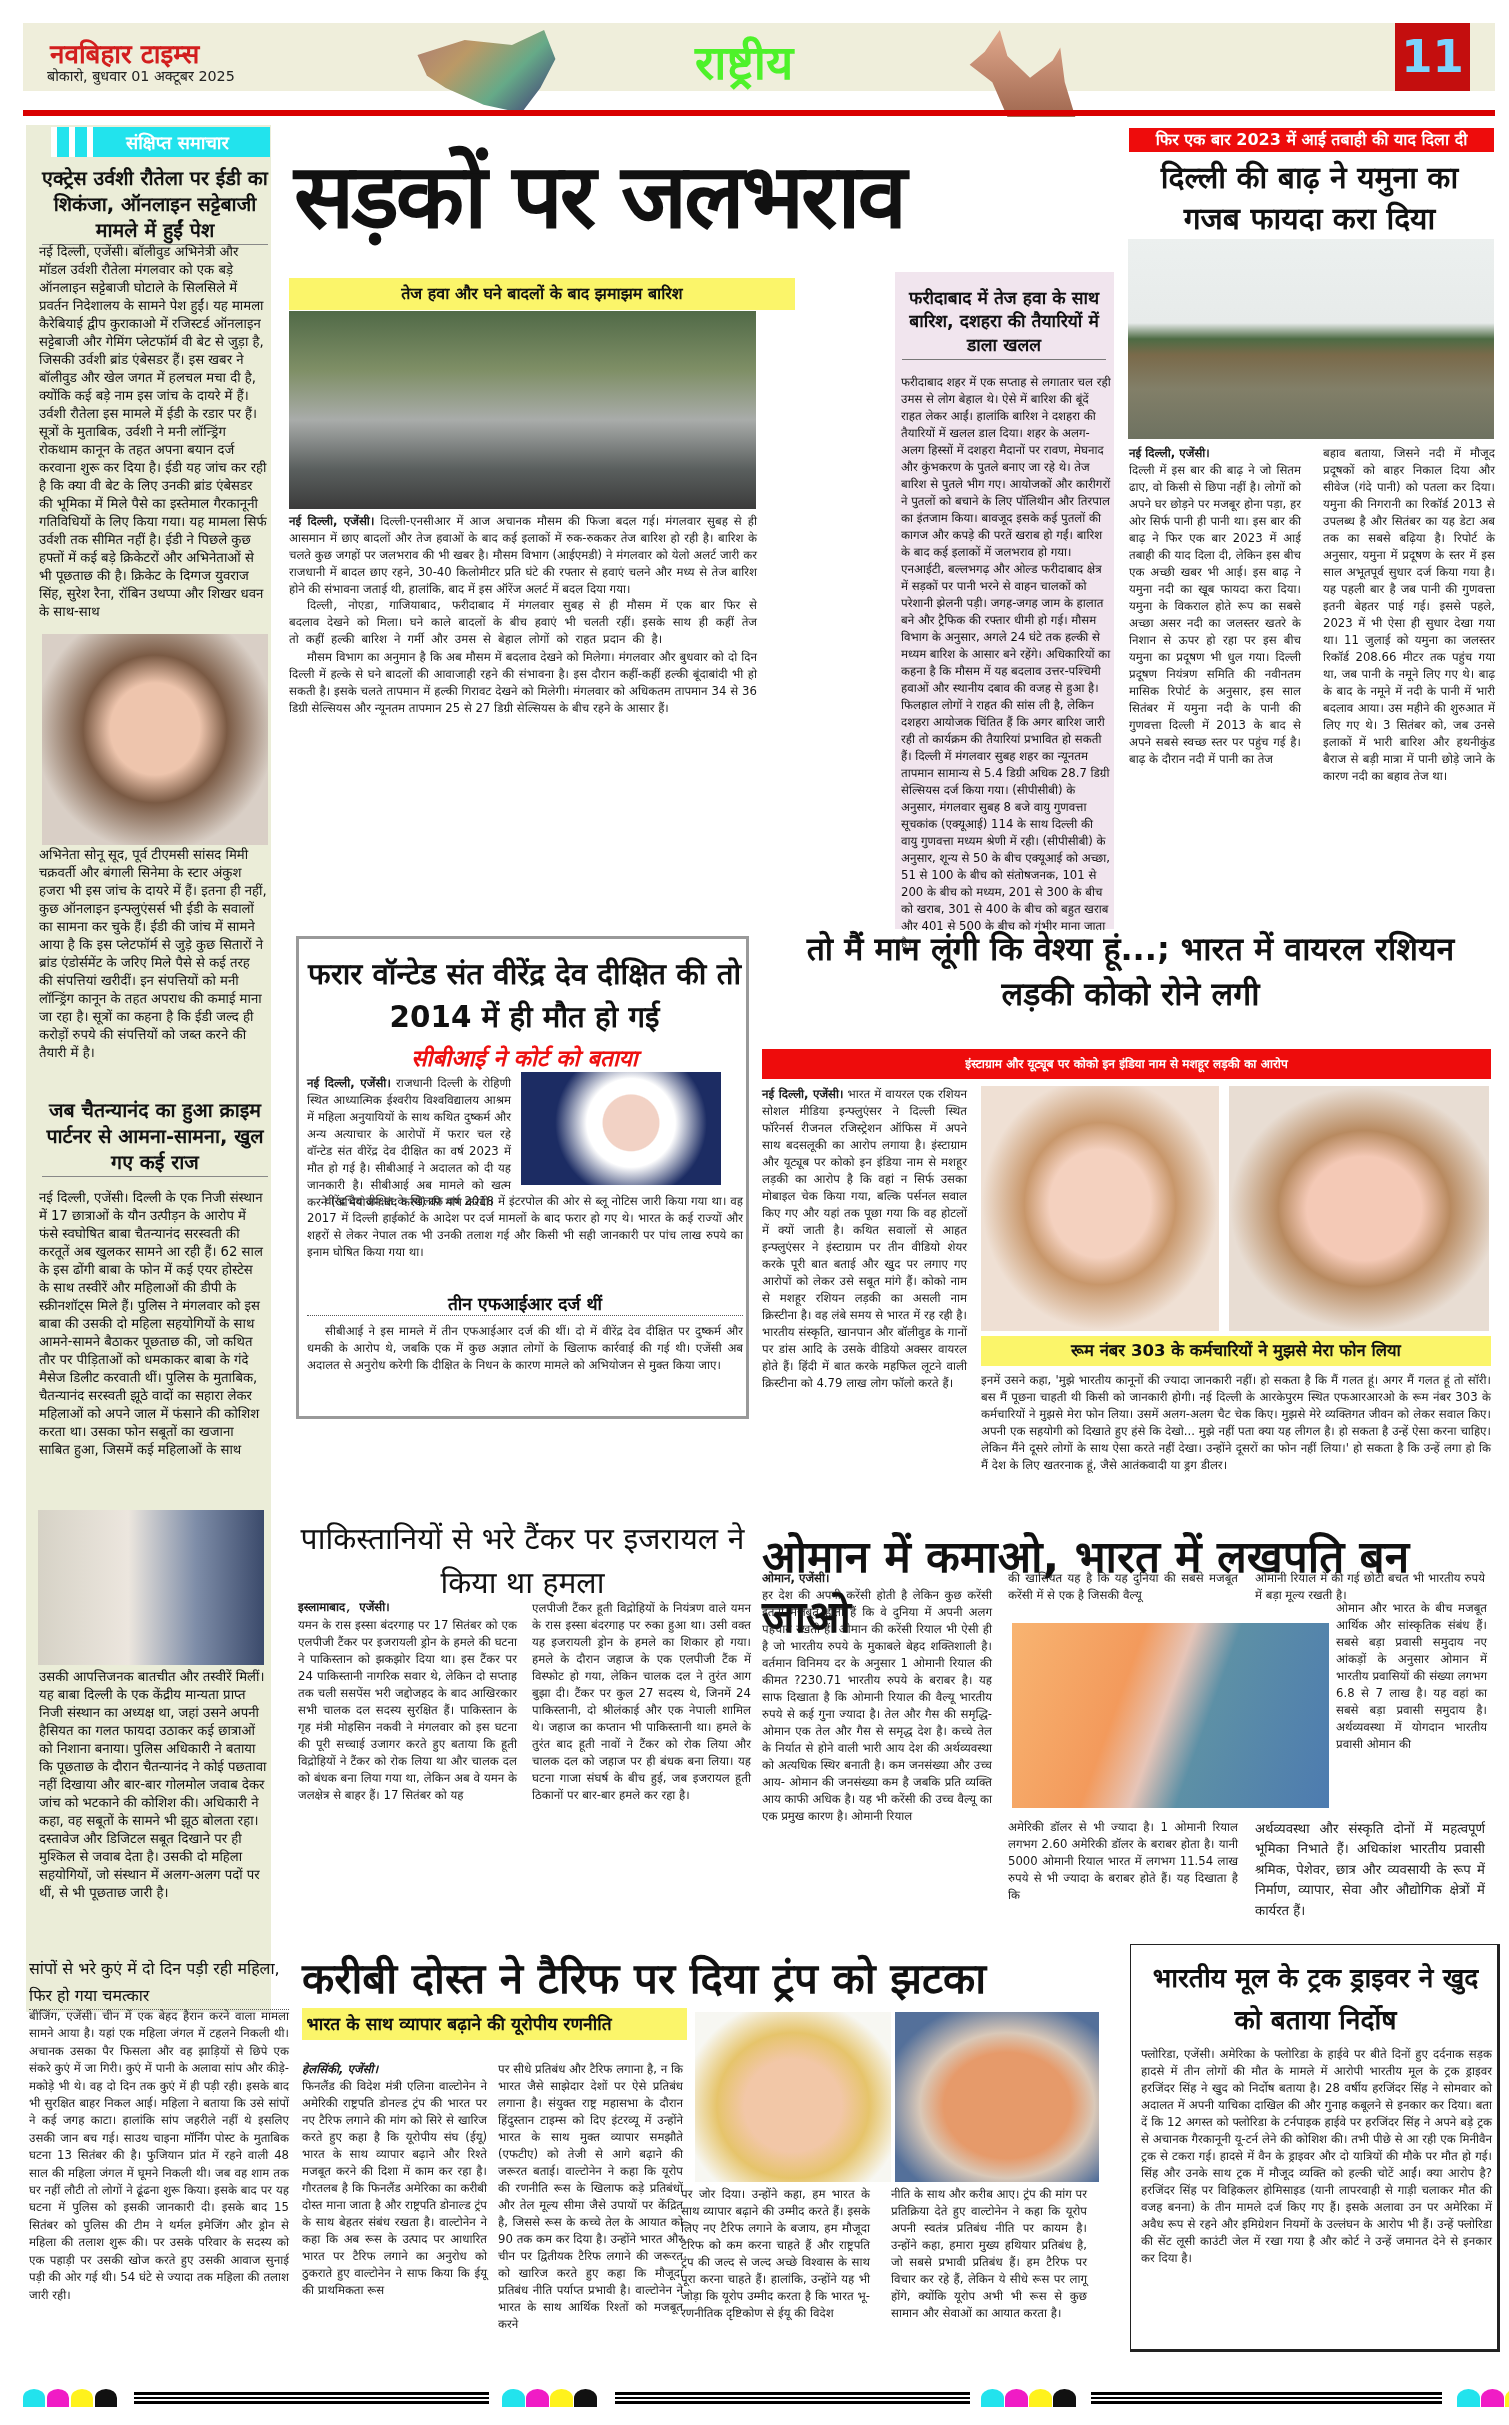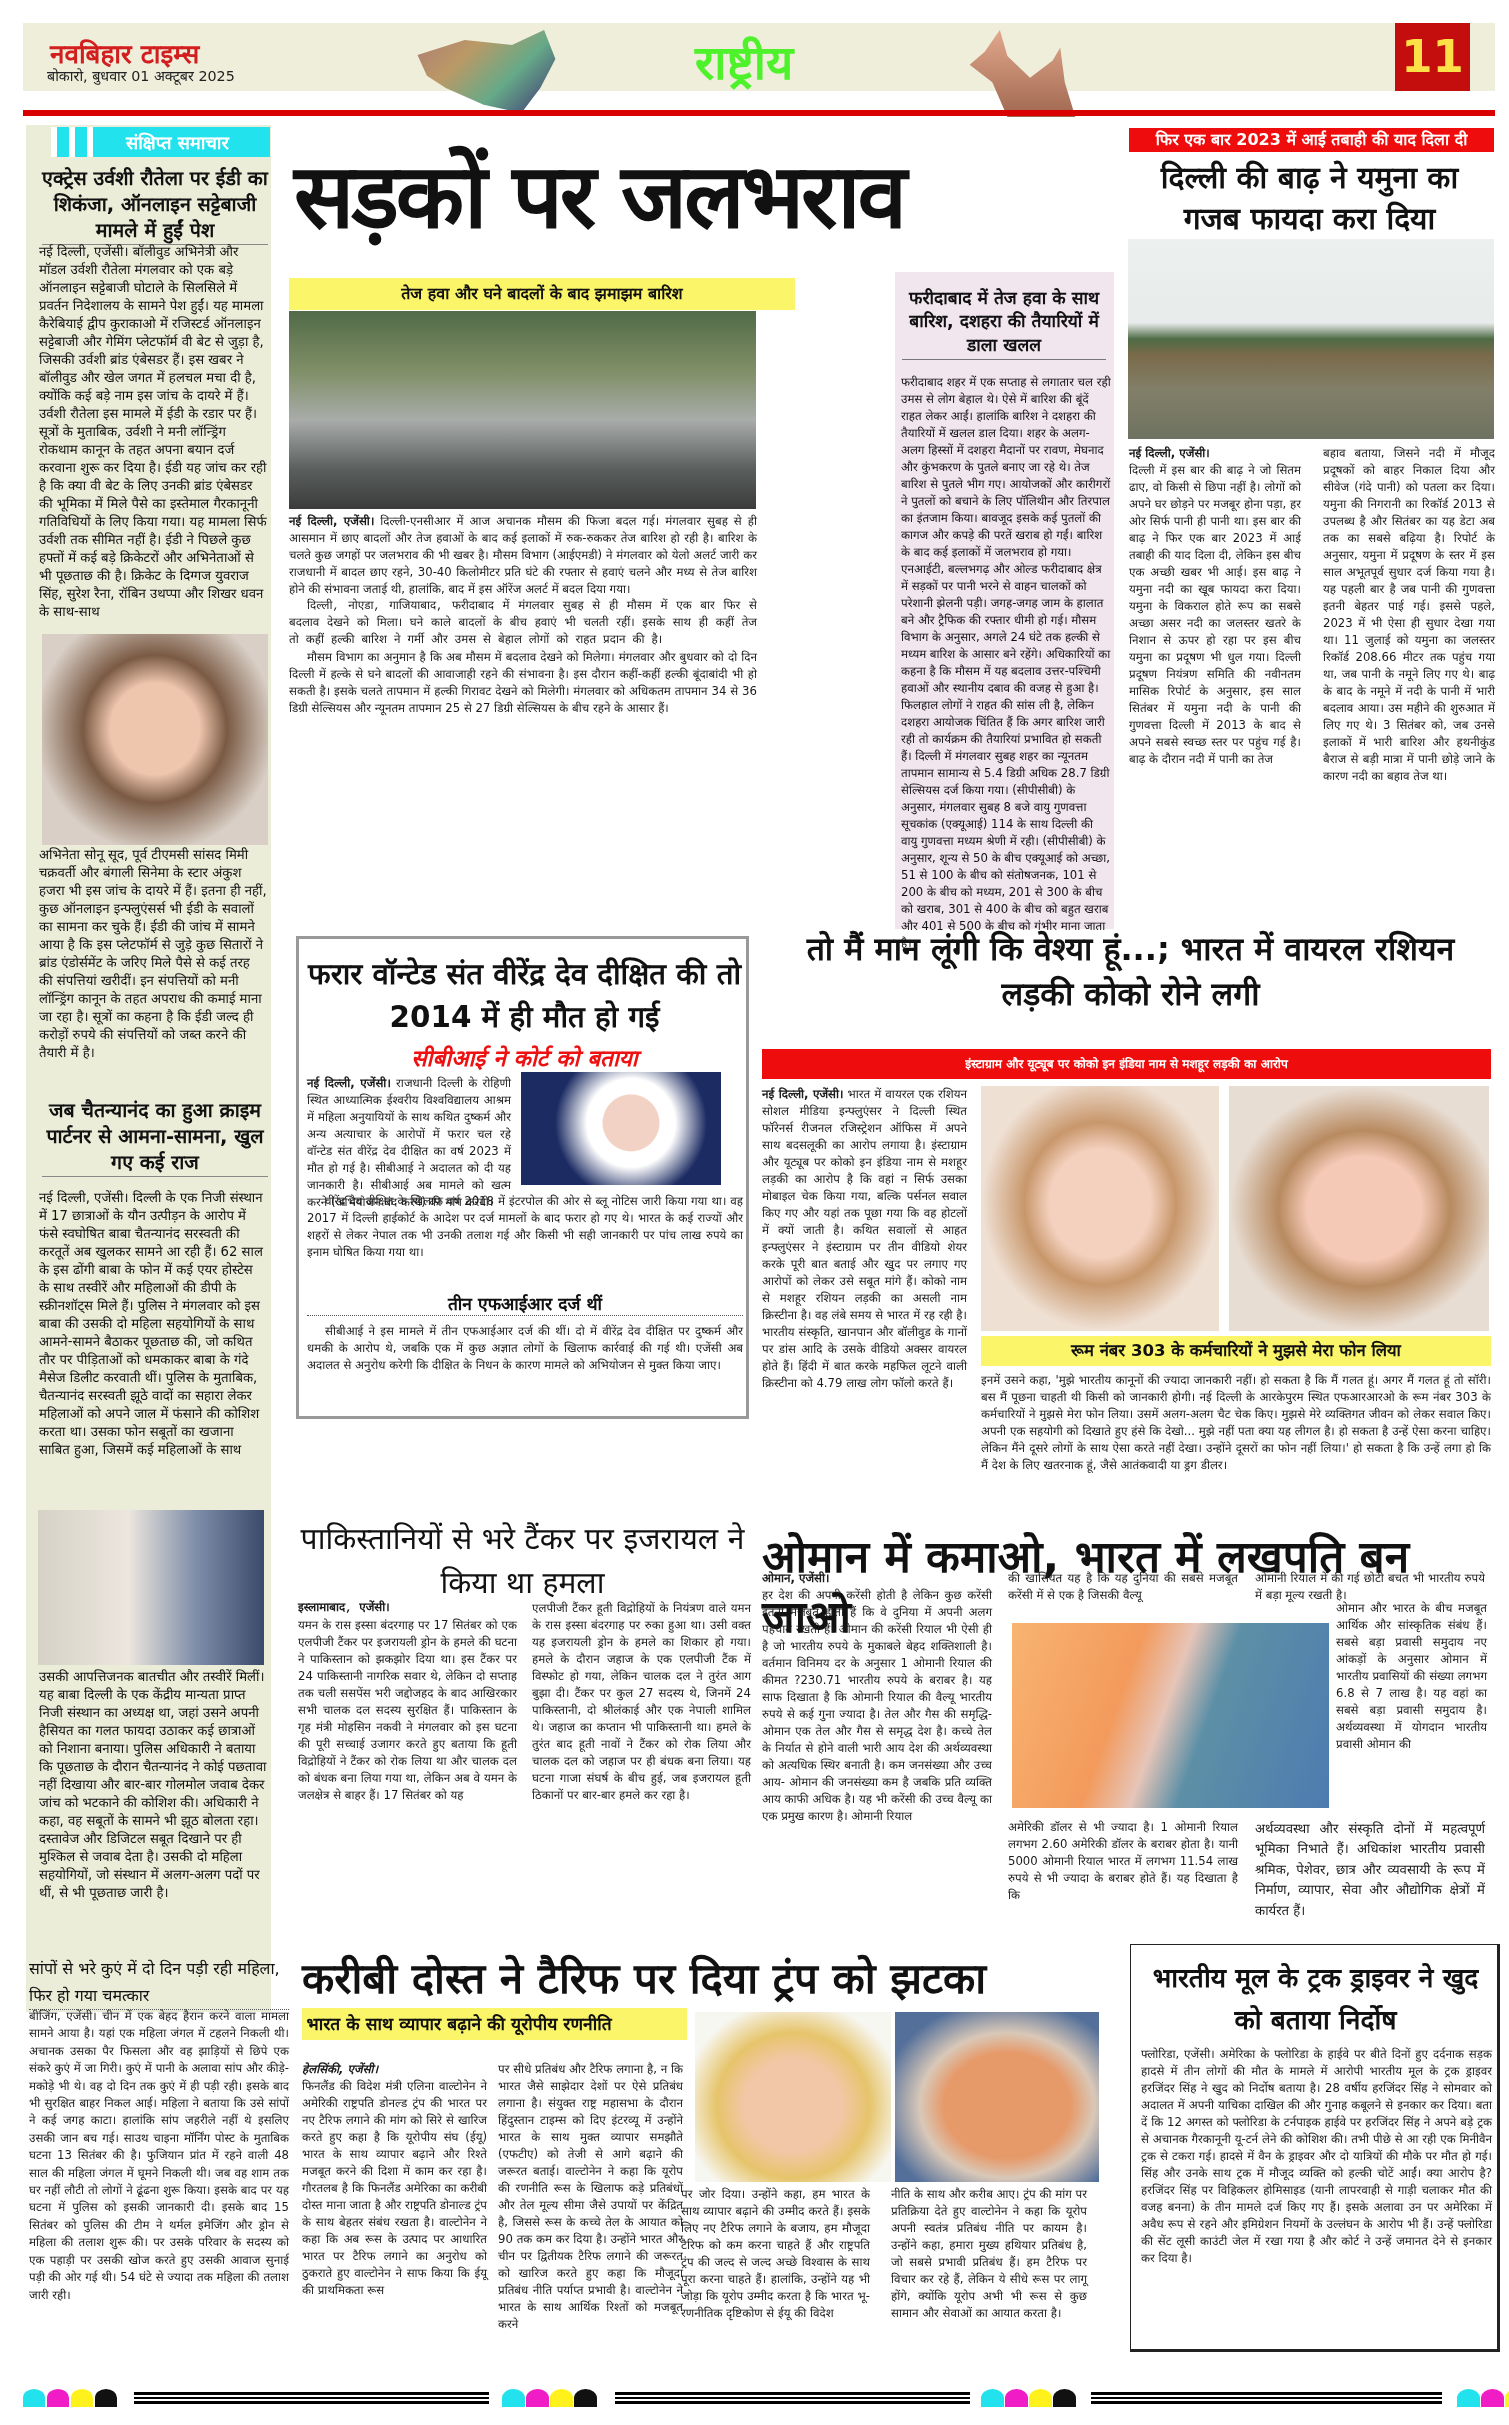--- a/index.html
+++ b/index.html
@@ -10,21 +10,21 @@
   .photo { background: #888; overflow: hidden; }
 
   
   #masthead { left: 22.6px; top: 22.6px; width: 1472px; height: 68px; background: #efeedb; }
   #redline { left: 22.6px; top: 110px; width: 1472px; height: 6px; background: #d90000; }
   #paper-name { left: 50px; top: 35px; font-size: 26px; font-weight: bold; color: #d21e1e; }
   #paper-date { left: 47px; top: 66px; font-size: 14.3px; color: #222; }
   #map-art { left: 408px; top: 30px; width: 189px; height: 83px; background: linear-gradient(135deg,#a77 0%,#b96 30%,#6a8 55%,#447 80%,#222 100%); clip-path: polygon(5% 30%,30% 12%,55% 18%,72% 0%,78% 35%,70% 70%,60% 100%,40% 90%,20% 70%,10% 55%); }
   #section-title { left: 695px; top: 29px; font-size: 47px; font-weight: bold; color: #4ef22a; }
   #statue-art { left: 947px; top: 30px; width: 151px; height: 87px; background: linear-gradient(180deg,#e1a88c,#a06850); clip-path: polygon(15% 40%,25% 25%,35% 0%,40% 30%,55% 55%,70% 35%,75% 20%,78% 60%,85% 100%,40% 100%,30% 60%); }
-  #page-number { left: 1395px; top: 22.6px; width: 75px; height: 68px; background: #c40e0e; color: #fde047; font-size: 45px; font-weight: bold; text-align: center; line-height: 68px; }
+  #page-number { left: 1395px; top: 22.6px; width: 75px; height: 68px; background: #c40e0e; color: #7dd3fc; font-size: 45px; font-weight: bold; text-align: center; line-height: 68px; }
 
   
   #sidebar { left: 26.4px; top: 125px; width: 245px; height: 1887px; background: #ebedd8; }
   #brief-label { left: 51px; top: 127px; width: 219px; height: 30px; background: #22e3ed; color: #fff; }
   #brief-label .bars { position: absolute; left: 0; top: 0; width: 53px; height: 30px; background: repeating-linear-gradient(90deg,#fff 0 6px,#22e3ed 6px 18px); }
   #brief-label span { position: absolute; left: 75px; top: 3px; font-size: 18px; font-weight: bold; }
   .side-head { left: 42px; width: 226px; font-size: 19.6px; font-weight: bold; text-align: center; line-height: 26px; border-bottom: 0.8px solid #888; }
   .side-text { left: 39px; width: 228px; font-size: 13.2px; line-height: 18px; text-align: left; }
 
   

